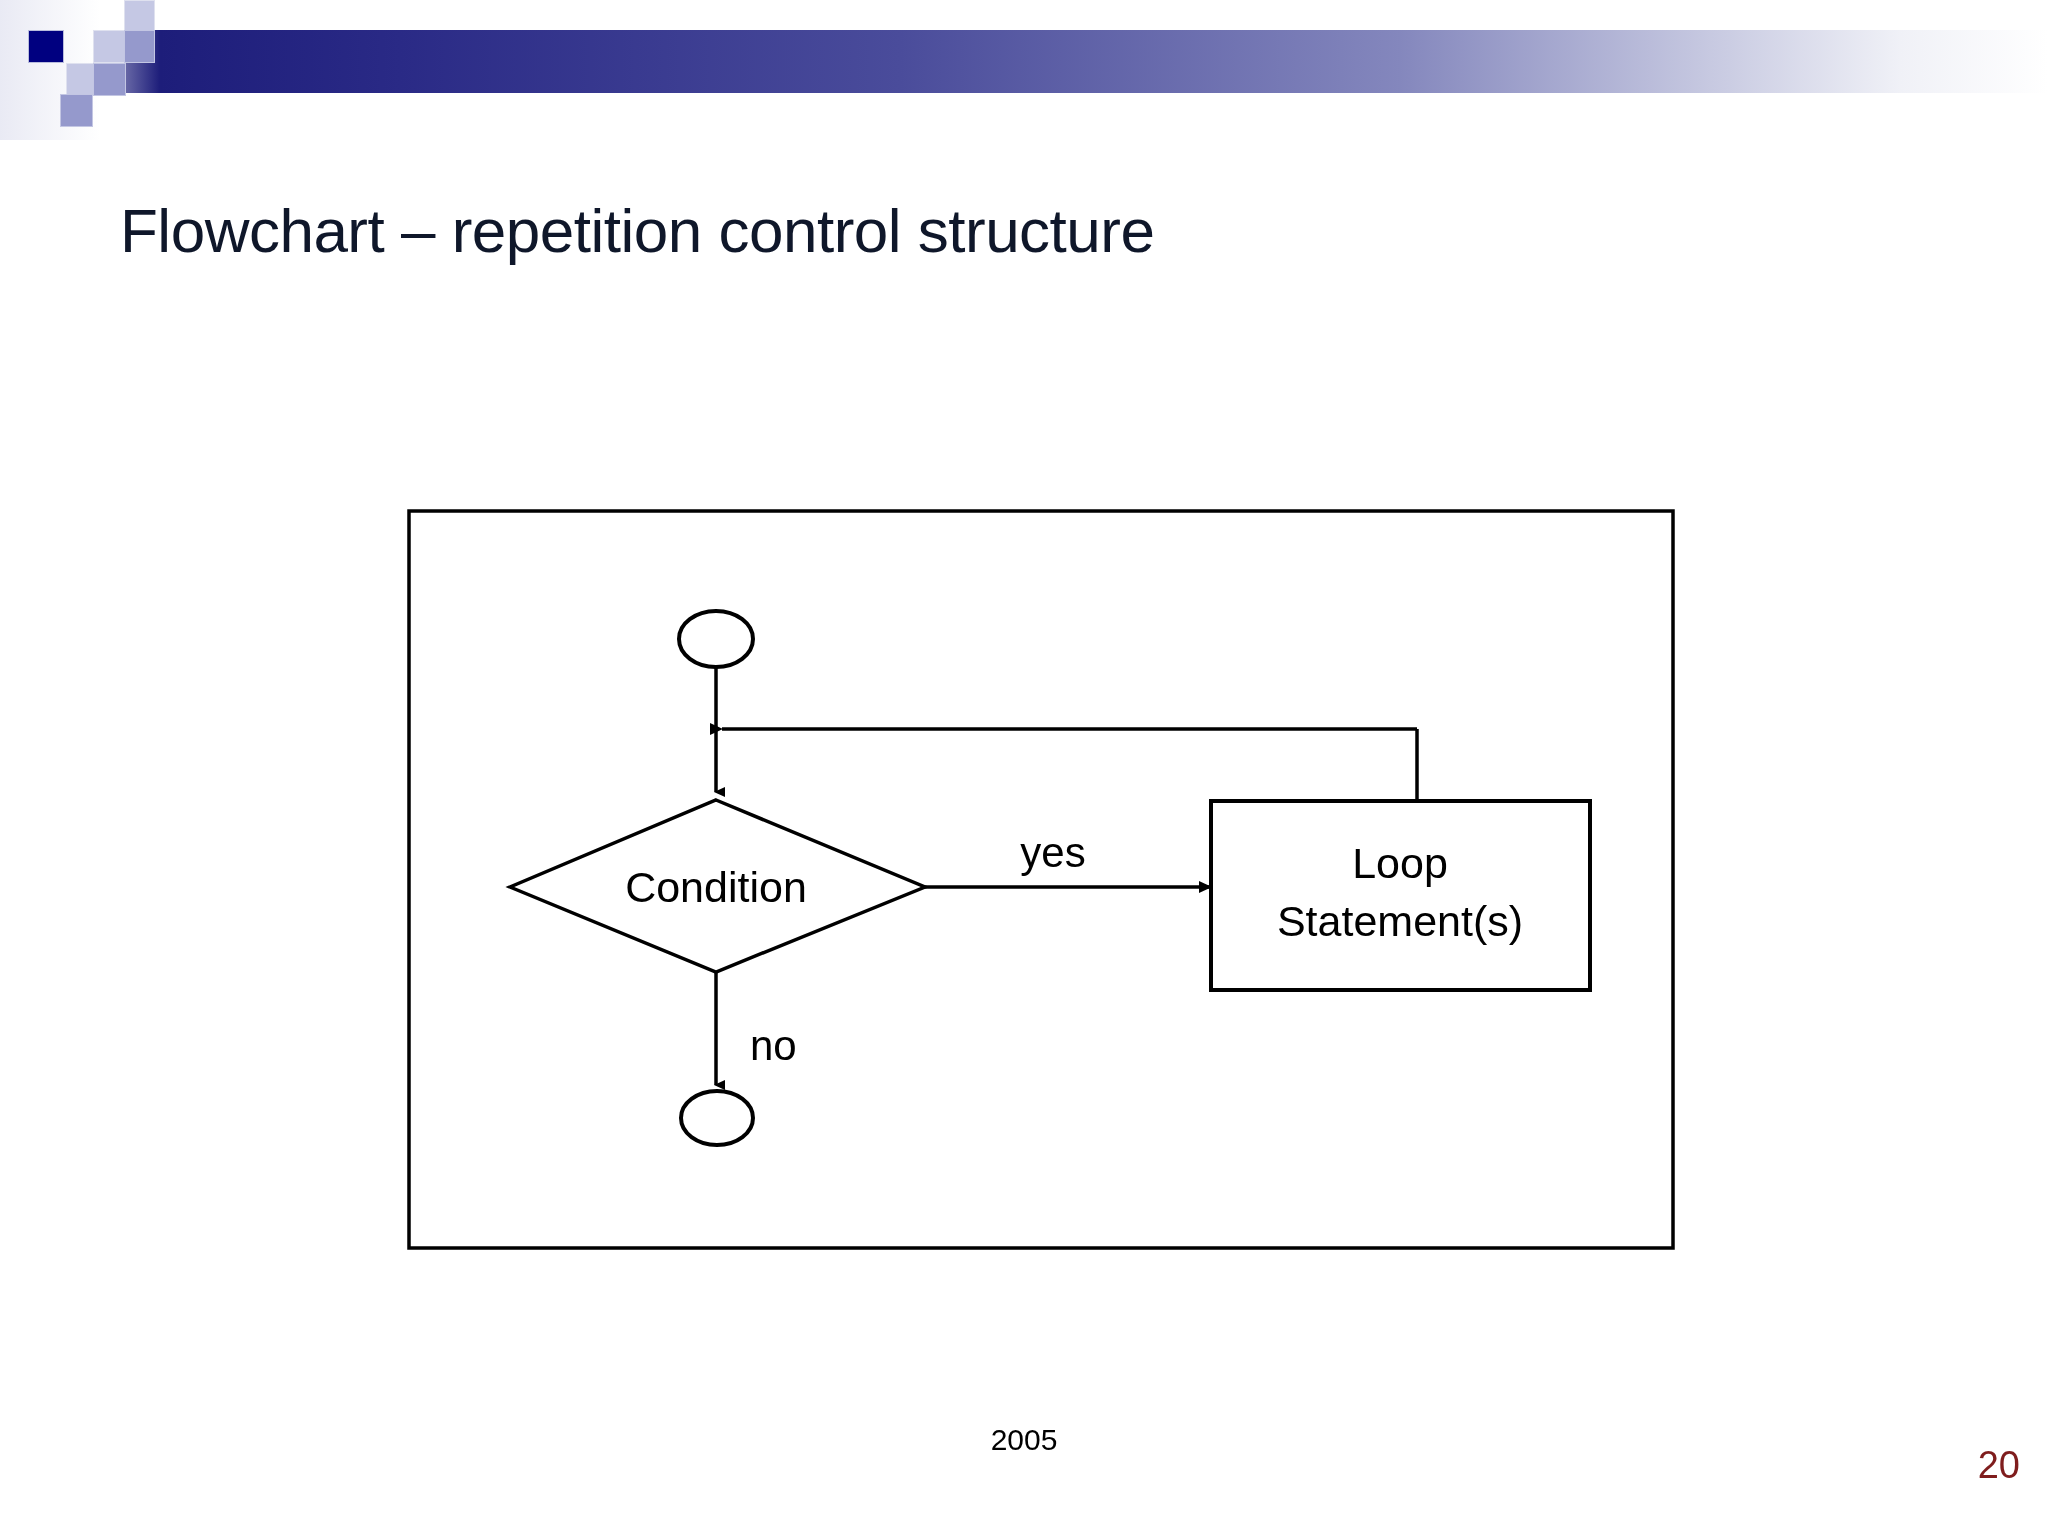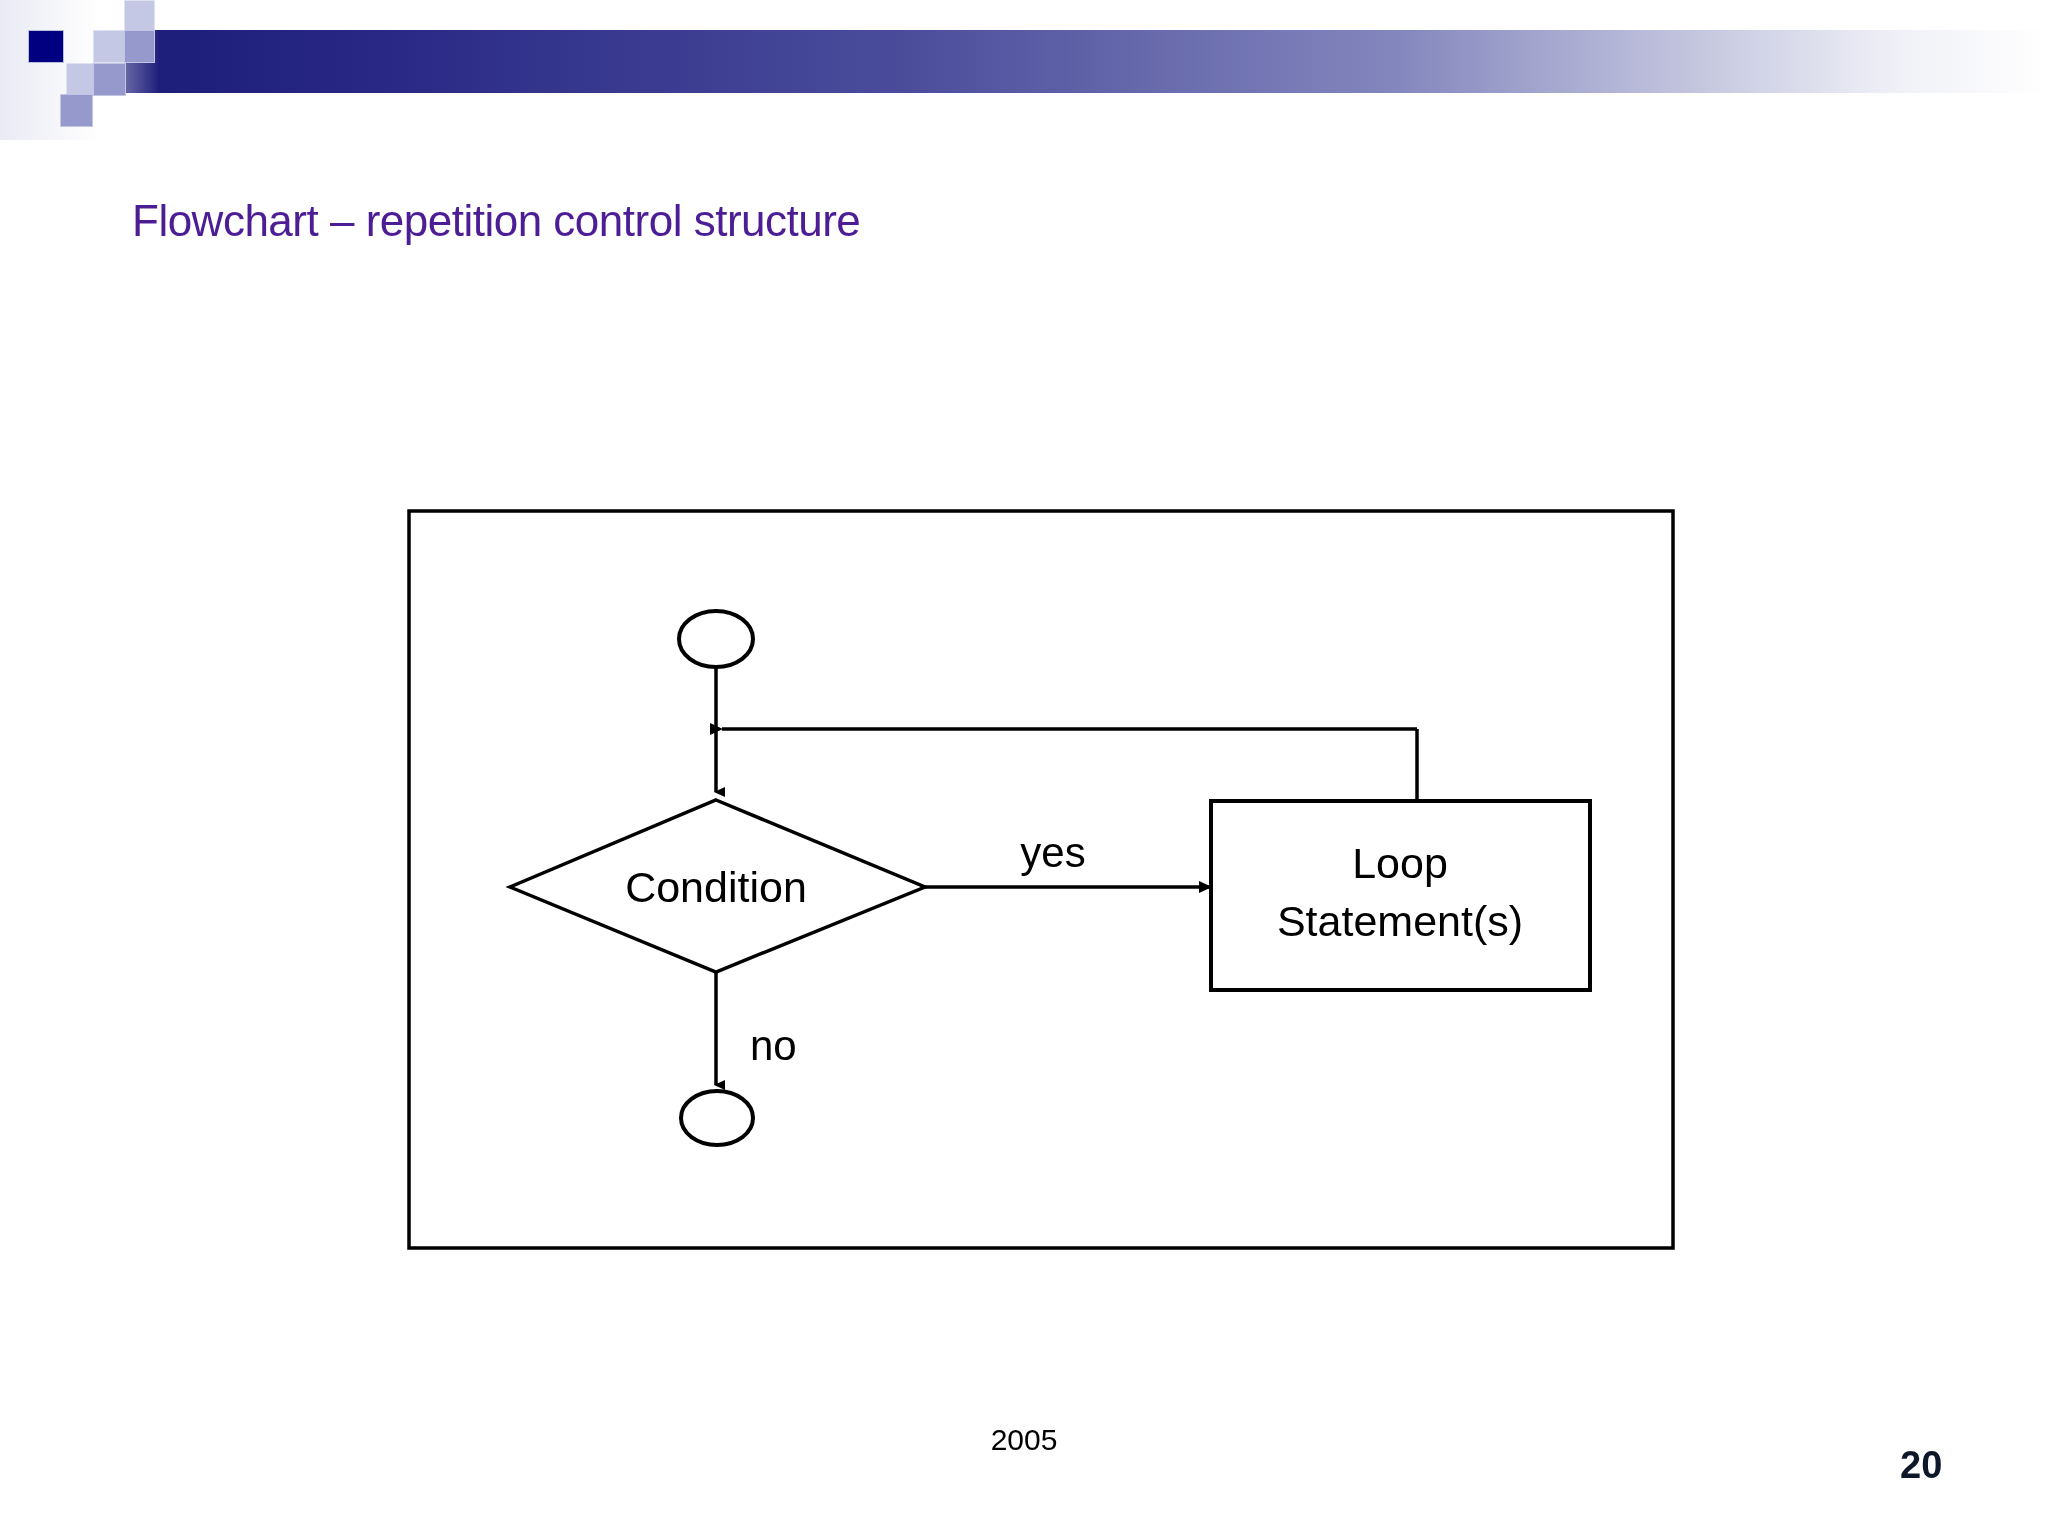--- a/index.html
+++ b/index.html
@@ -50,26 +50,25 @@
   .sq-fade   {
     background: linear-gradient(to right, #e9eaf4 0%, #ffffff 100%);
   }
 
   
   #slide-title {
     position: absolute;
     left: 120px;
     top: 198px;
     width: 1800px;
-    font-size: 44px;
+    font-size: 62px;
     line-height: 1.05;
     letter-spacing: -0.5px;
-    color: #4c1d95;
+    color: #0f172a;
     white-space: nowrap;
-    margin-left: 12px;
   }
 
   
   #flowchart-area {
     position: absolute;
     left: 0;
     top: 0;
     width: 2048px;
     height: 1536px;
     pointer-events: none;
@@ -96,24 +95,24 @@
     text-align: center;
     font-size: 30px;
     line-height: 1.28;
     color: #000000;
   }
   #page-number {
     position: absolute;
     right: 28px;
     top: 1444px;
     width: 120px;
-    text-align: left;
+    text-align: right;
     font-size: 38px;
-    font-weight: bold;
-    color: #0f172a;
+    font-weight: normal;
+    color: #7f1d1d;
   }
 </style>
 </head>
 <body>
 
 <div id="header-decoration">
   <div class="deco-bar"></div>
 
   <div class="deco-sq sq-fade" style="left:0px;  top:0px;   width:100px; height:140px;"></div>
 

